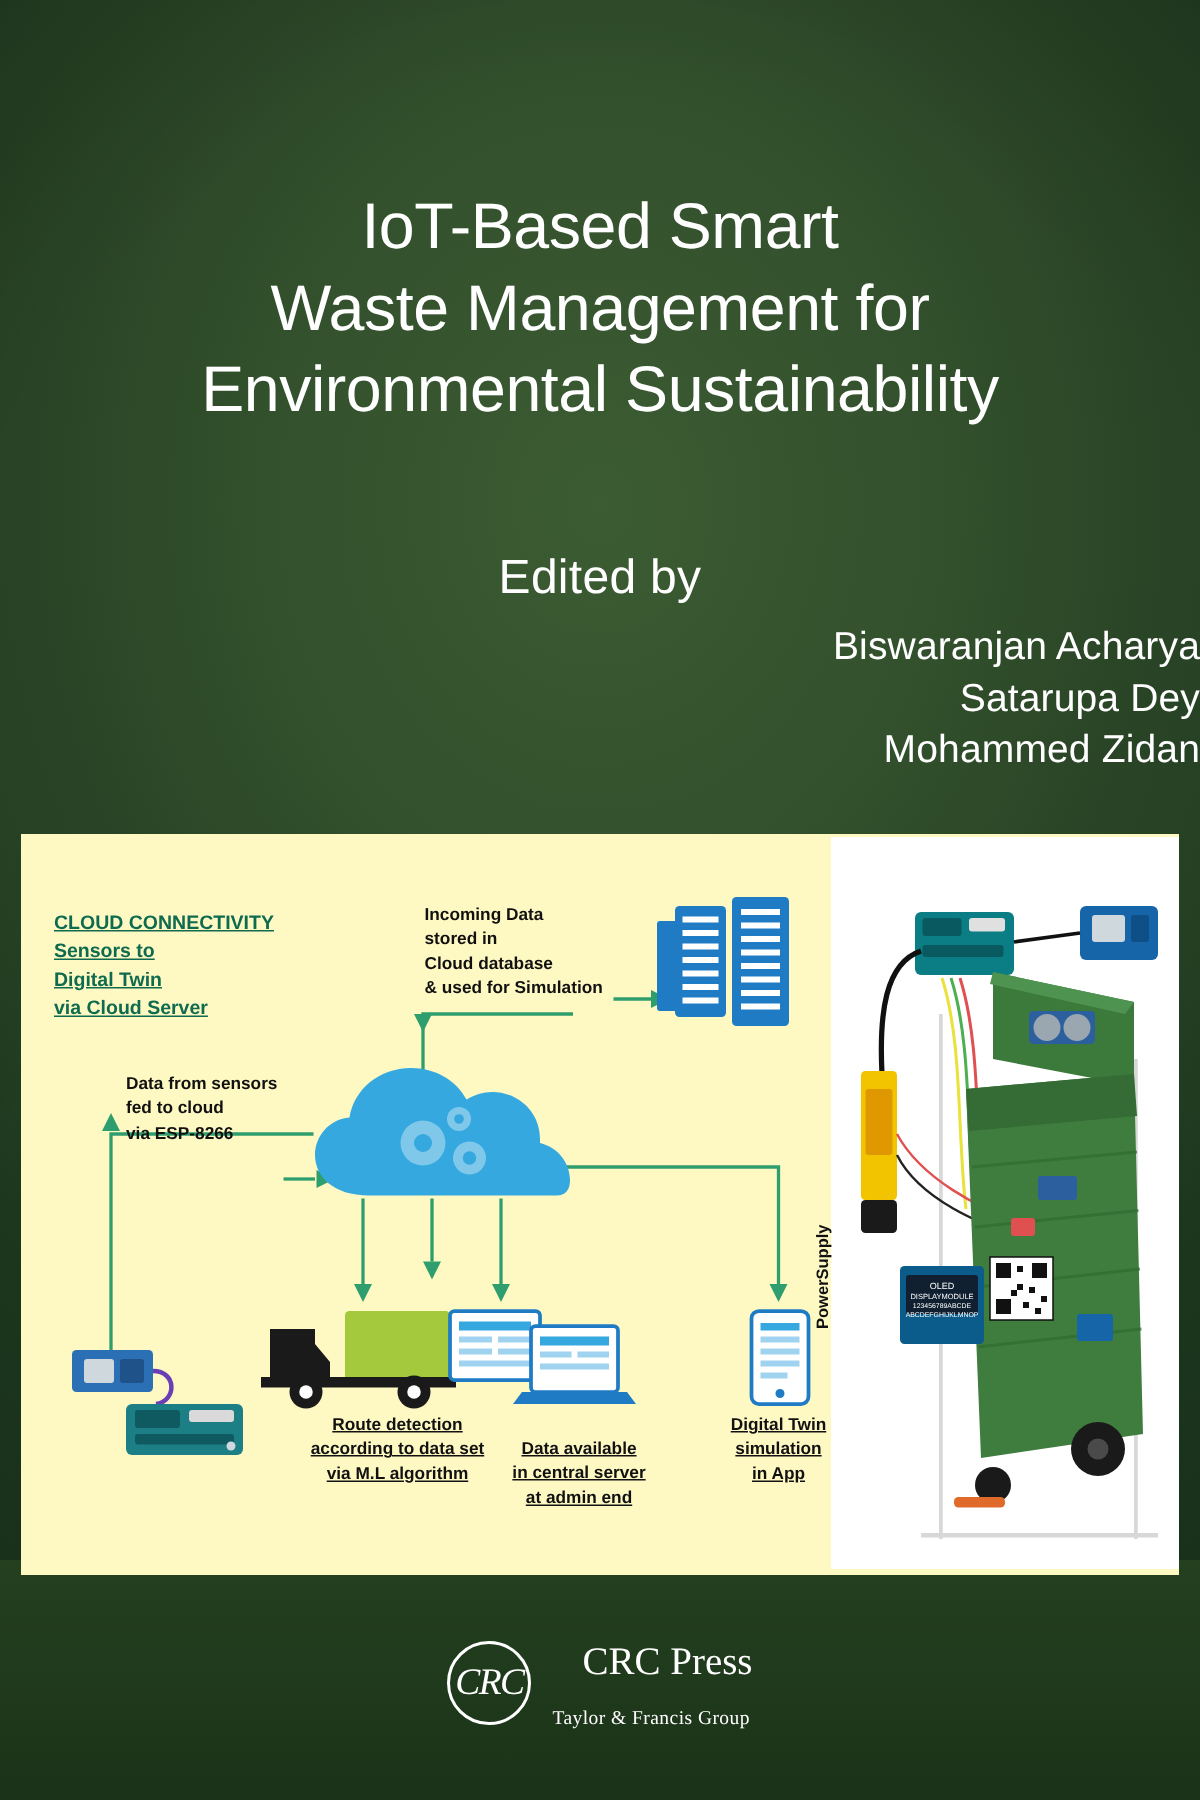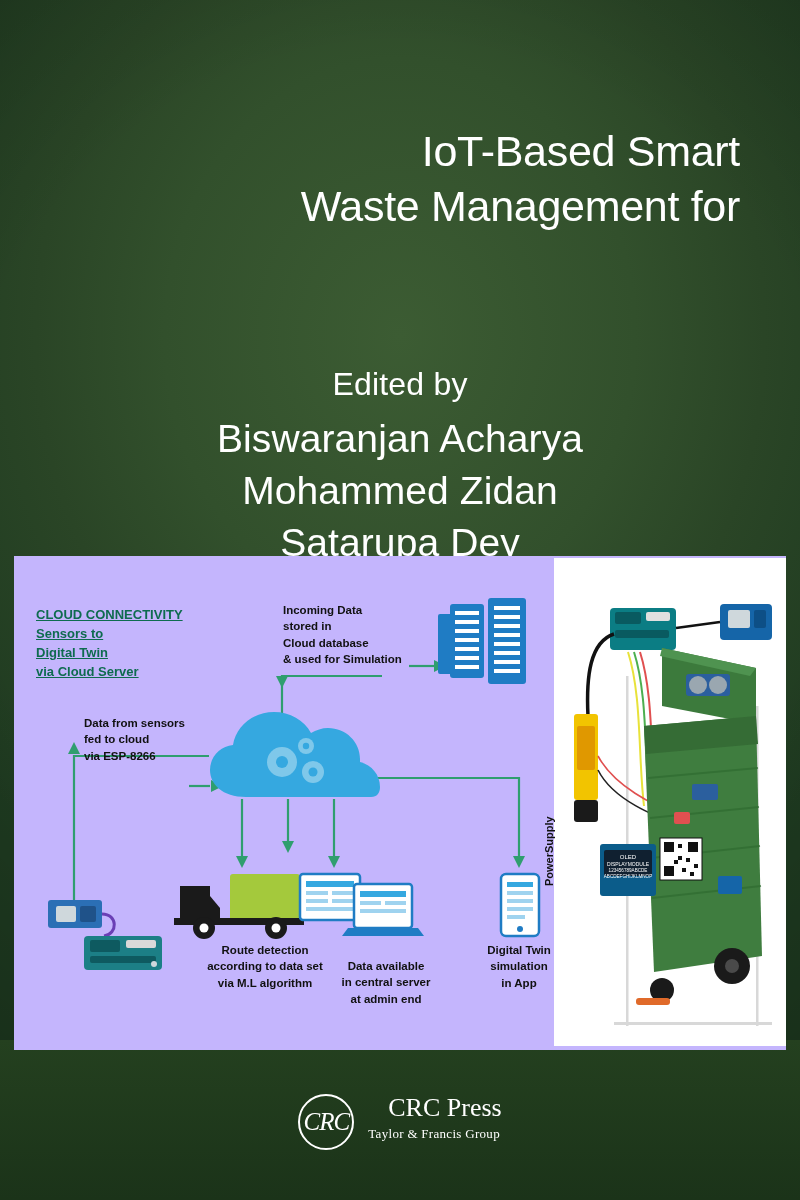--- a/index.html
+++ b/index.html
@@ -35,21 +35,21 @@
     left: 0; right: 0;
     top: 1040px;
     height: 160px;
     background: linear-gradient(180deg, #24401f 0%, #1b3319 100%);
   }
   
   .title-block {
     position: absolute;
     left: 0; right: 0;
     top: 124px;
-    text-align: right;
+    text-align: center;
     padding: 0 60px;
     box-sizing: border-box;
   }
   .title-line {
     color: #ffffff;
     font-size: 43px;
     line-height: 1.27;
     font-weight: 400;
     letter-spacing: -0.3px;
     white-space: nowrap;
@@ -62,32 +62,33 @@
     text-align: center;
   }
   .edited-by {
     color: #ffffff;
     font-size: 32px;
     letter-spacing: 0.2px;
     margin-bottom: 10px;
   }
   .editor-name {
     color: #ffffff;
-    font-size: 39px;
+    font-size: 26px;
     line-height: 1.33;
     letter-spacing: 0.1px;
+    text-align: right;
   }
   
   .figure-panel {
     position: absolute;
     left: 14px;
     top: 556px;
     width: 772px;
     height: 494px;
-    background: #c4b5fd;
+    background: #fef9c3;
   }
   .figure-inner {
     position: absolute;
     inset: 0;
   }
   
   .dtext {
     position: absolute;
     font-family: "Liberation Sans", sans-serif;
     font-size: 11.5px;
@@ -95,21 +96,21 @@
     color: #111111;
     line-height: 1.42;
     white-space: pre-line;
   }
   .dtext.heading {
     color: #0e6b4f;
     font-size: 13px;
     text-decoration: underline;
     line-height: 1.45;
   }
-  .dtext.center { text-align: center; }
+  .dtext.center { text-align: center; text-decoration: underline; }
   
   .publisher {
     position: absolute;
     left: 0; right: 0;
     top: 1094px;
     display: flex;
     justify-content: center;
     gap: 14px;
   }
   .crc-circle {
@@ -131,42 +132,43 @@
     font-size: 26px;
     font-family: "Liberation Serif", serif;
     line-height: 1.1;
     margin-left: 20px;
   }
   .crc-text-sub {
     color: #ffffff;
     font-size: 13px;
     font-family: "Liberation Serif", serif;
     letter-spacing: 0.3px;
-    margin-top: 3px;
+    margin-top: 14px;
   }
 </style>
 </head>
 <body>
 
 <div id="cover">
 
   <div class="bg-base"></div>
   <div class="bg-vignette"></div>
   <div class="bg-bottom"></div>
 
   <div class="title-block">
     <div class="title-line">IoT-Based Smart</div>
     <div class="title-line">Waste Management for</div>
+    <div class="title-line">Environmental Sustainability</div>
   </div>
 
   <div class="editors-block">
     <div class="edited-by">Edited by</div>
     <div class="editor-name">Biswaranjan Acharya</div>
+    <div class="editor-name">Satarupa Dey</div>
     <div class="editor-name">Mohammed Zidan</div>
-    <div class="editor-name">Satarupa Dey</div>
   </div>
 
   <div class="figure-panel">
     <svg class="figure-inner" viewBox="0 0 772 494" width="772" height="494" xmlns="http://www.w3.org/2000/svg">
 
       <g stroke="#2f9e6f" stroke-width="2.2" fill="none">
 
         <path d="M60 350 L60 200 L195 200"></path>
 
         <path d="M228 243 L228 300"></path>

